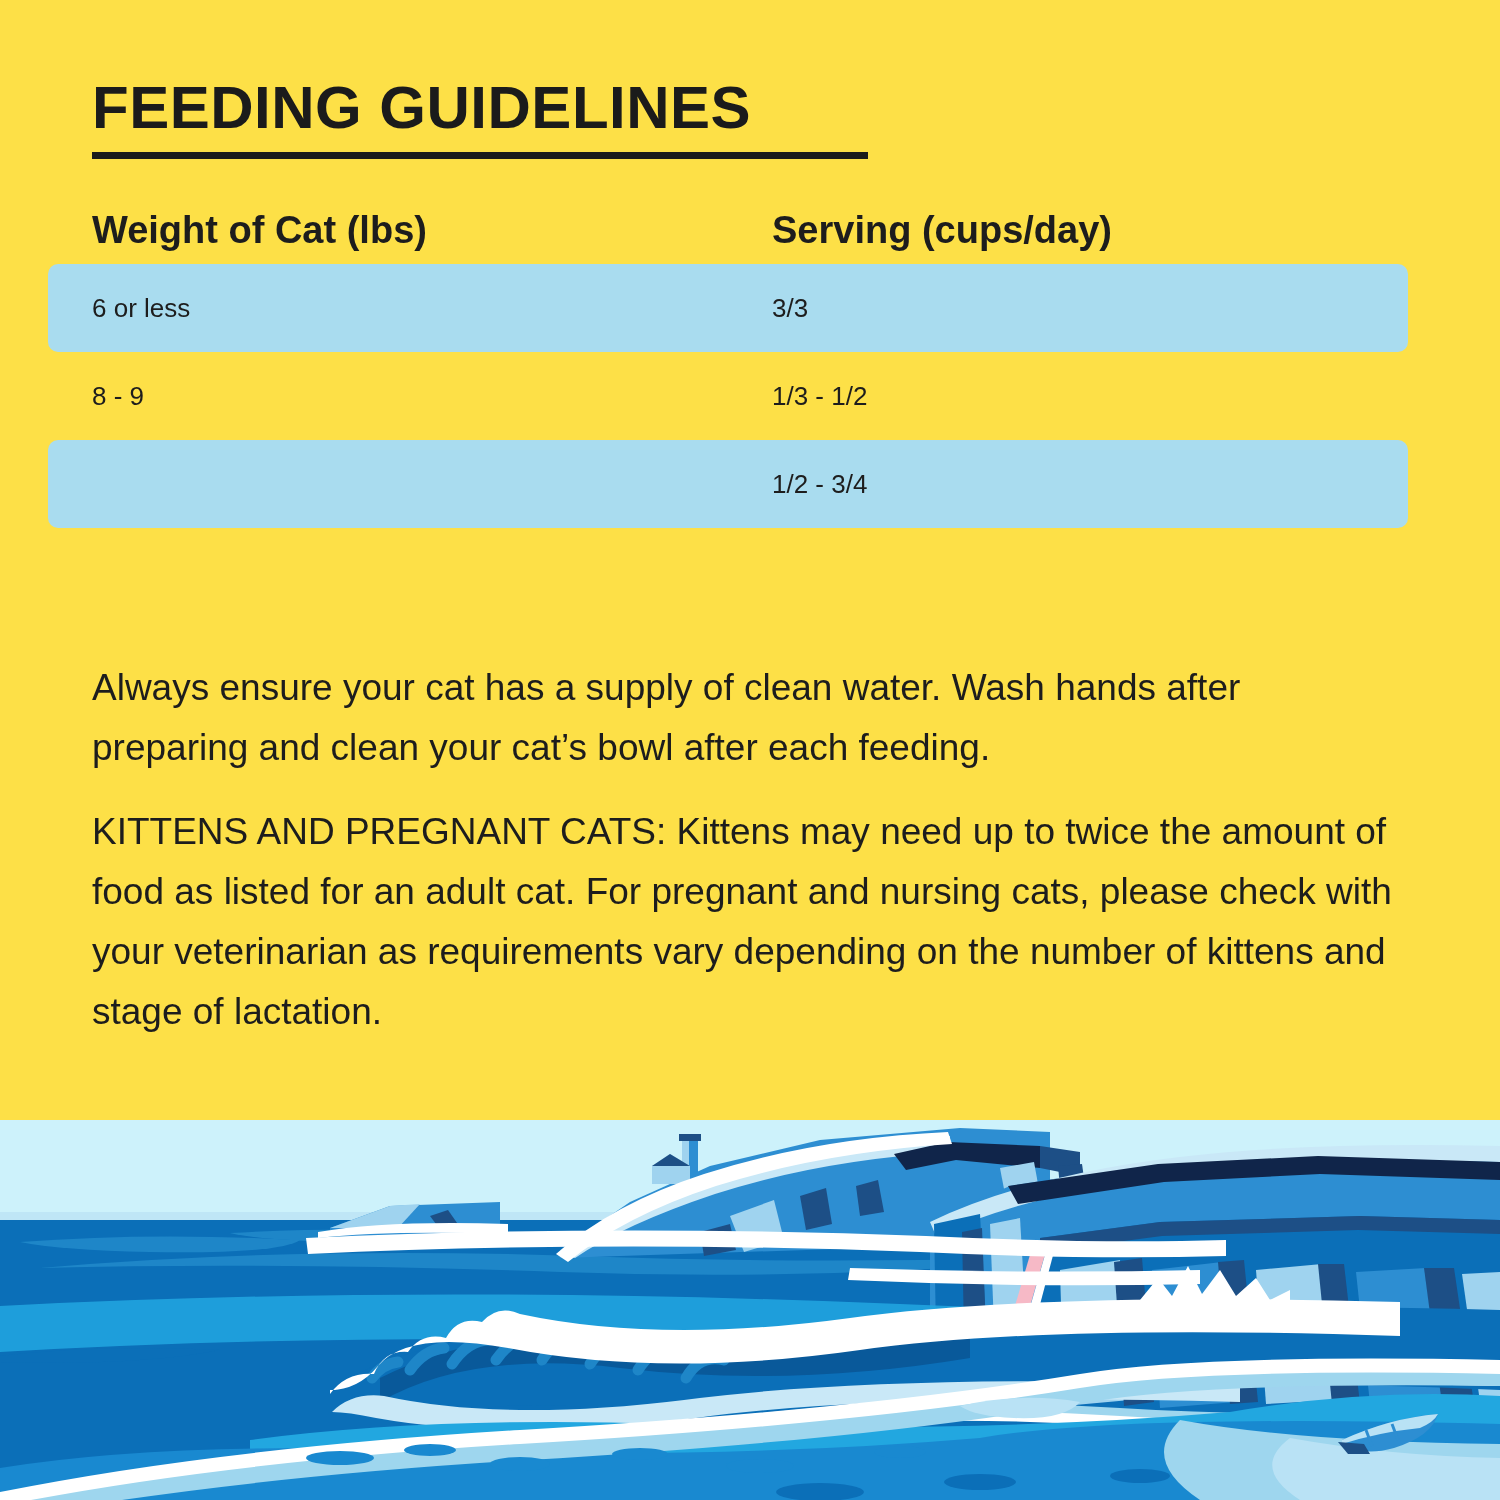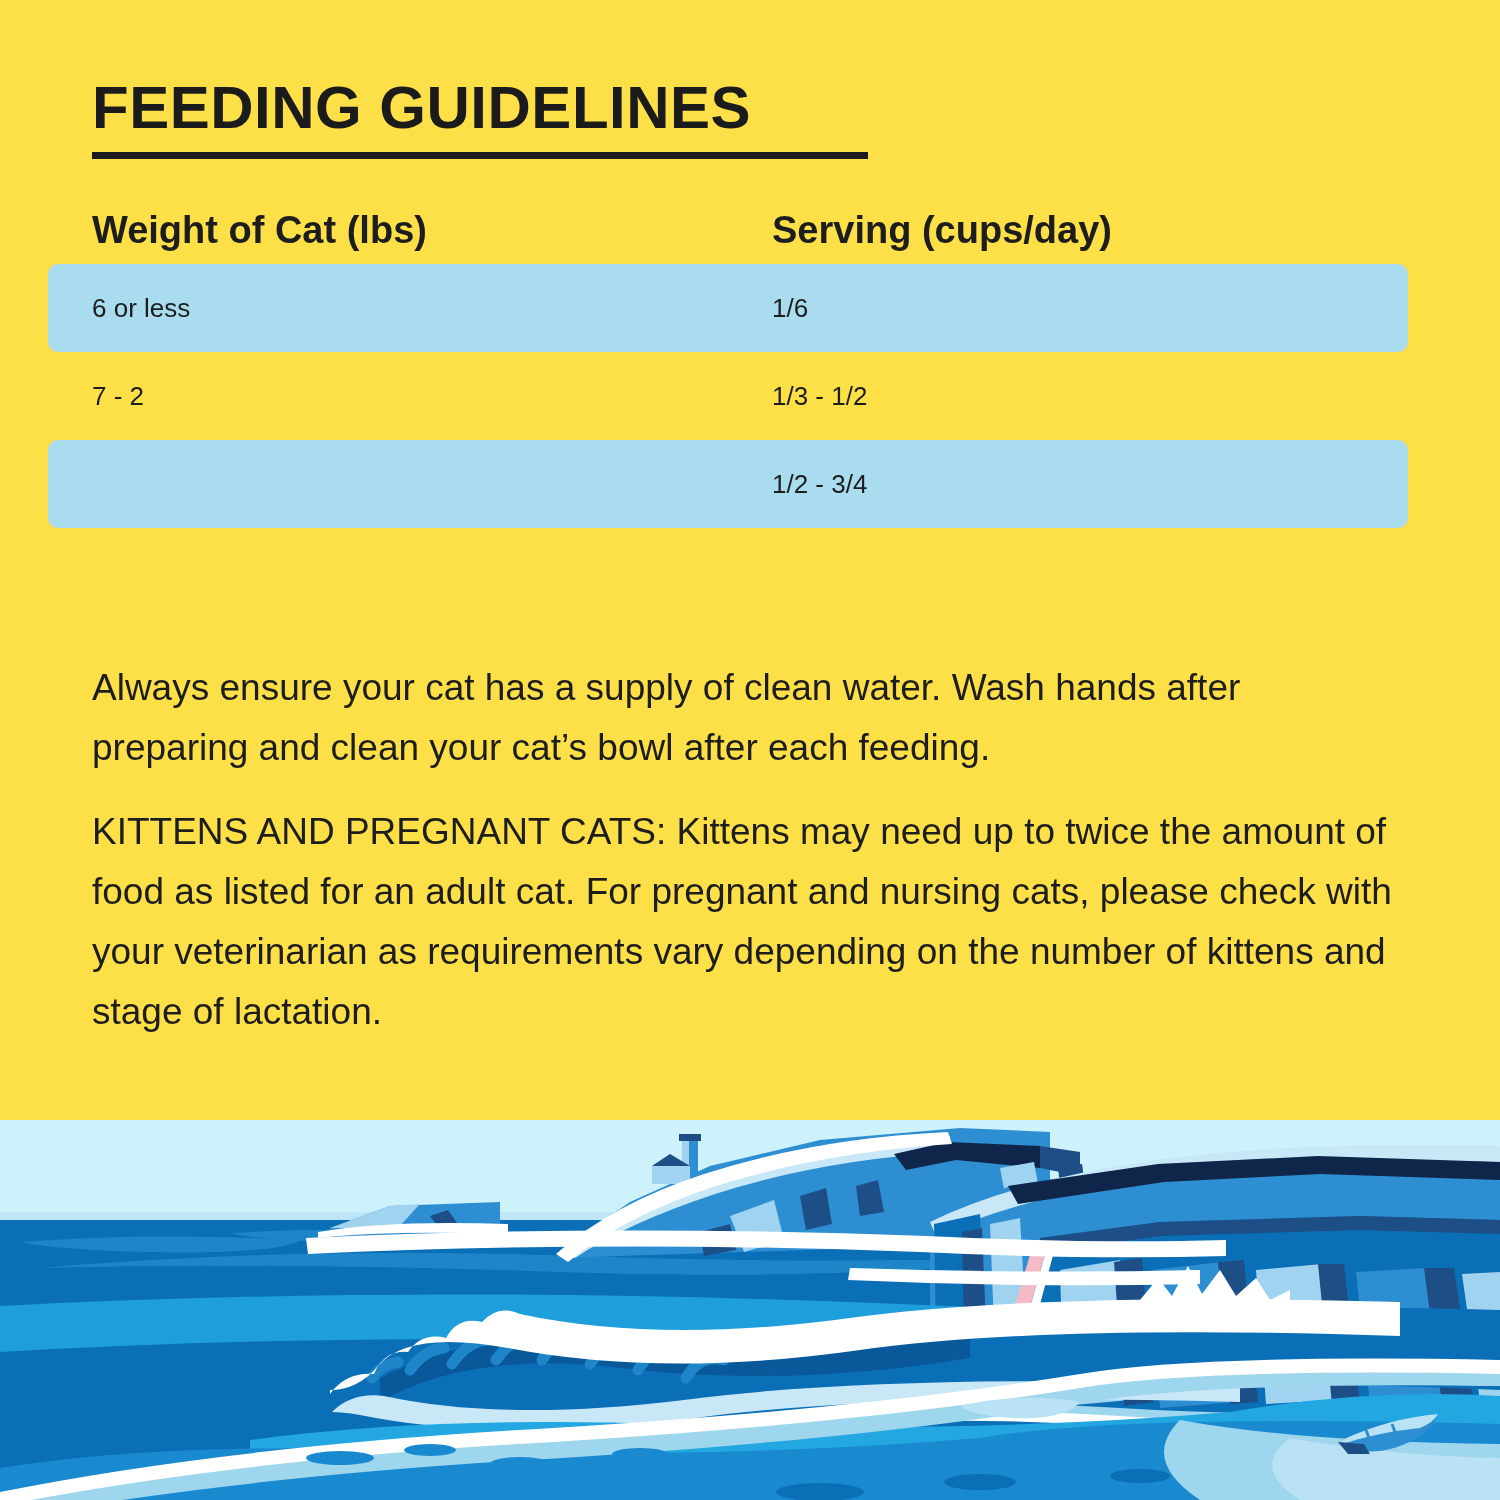--- a/index.html
+++ b/index.html
@@ -134,25 +134,25 @@
     <div class="table">
 
       <div class="row head">
         <div class="cell c1">Weight of Cat (lbs)</div>
         <div class="cell c2">Serving (cups/day)</div>
       </div>
 
       <div class="row">
         <div class="stripe"></div>
         <div class="cell c1">6 or less</div>
-        <div class="cell c2">1/6</div>
+        <div class="cell c2">3/3</div>
       </div>
 
       <div class="row">
-        <div class="cell c1">7 - 2</div>
+        <div class="cell c1">8 - 9</div>
         <div class="cell c2">1/3 - 1/2</div>
       </div>
 
       <div class="row">
         <div class="stripe"></div>
         <div class="cell c2">1/2 - 3/4</div>
       </div>
 
 
     </div>

